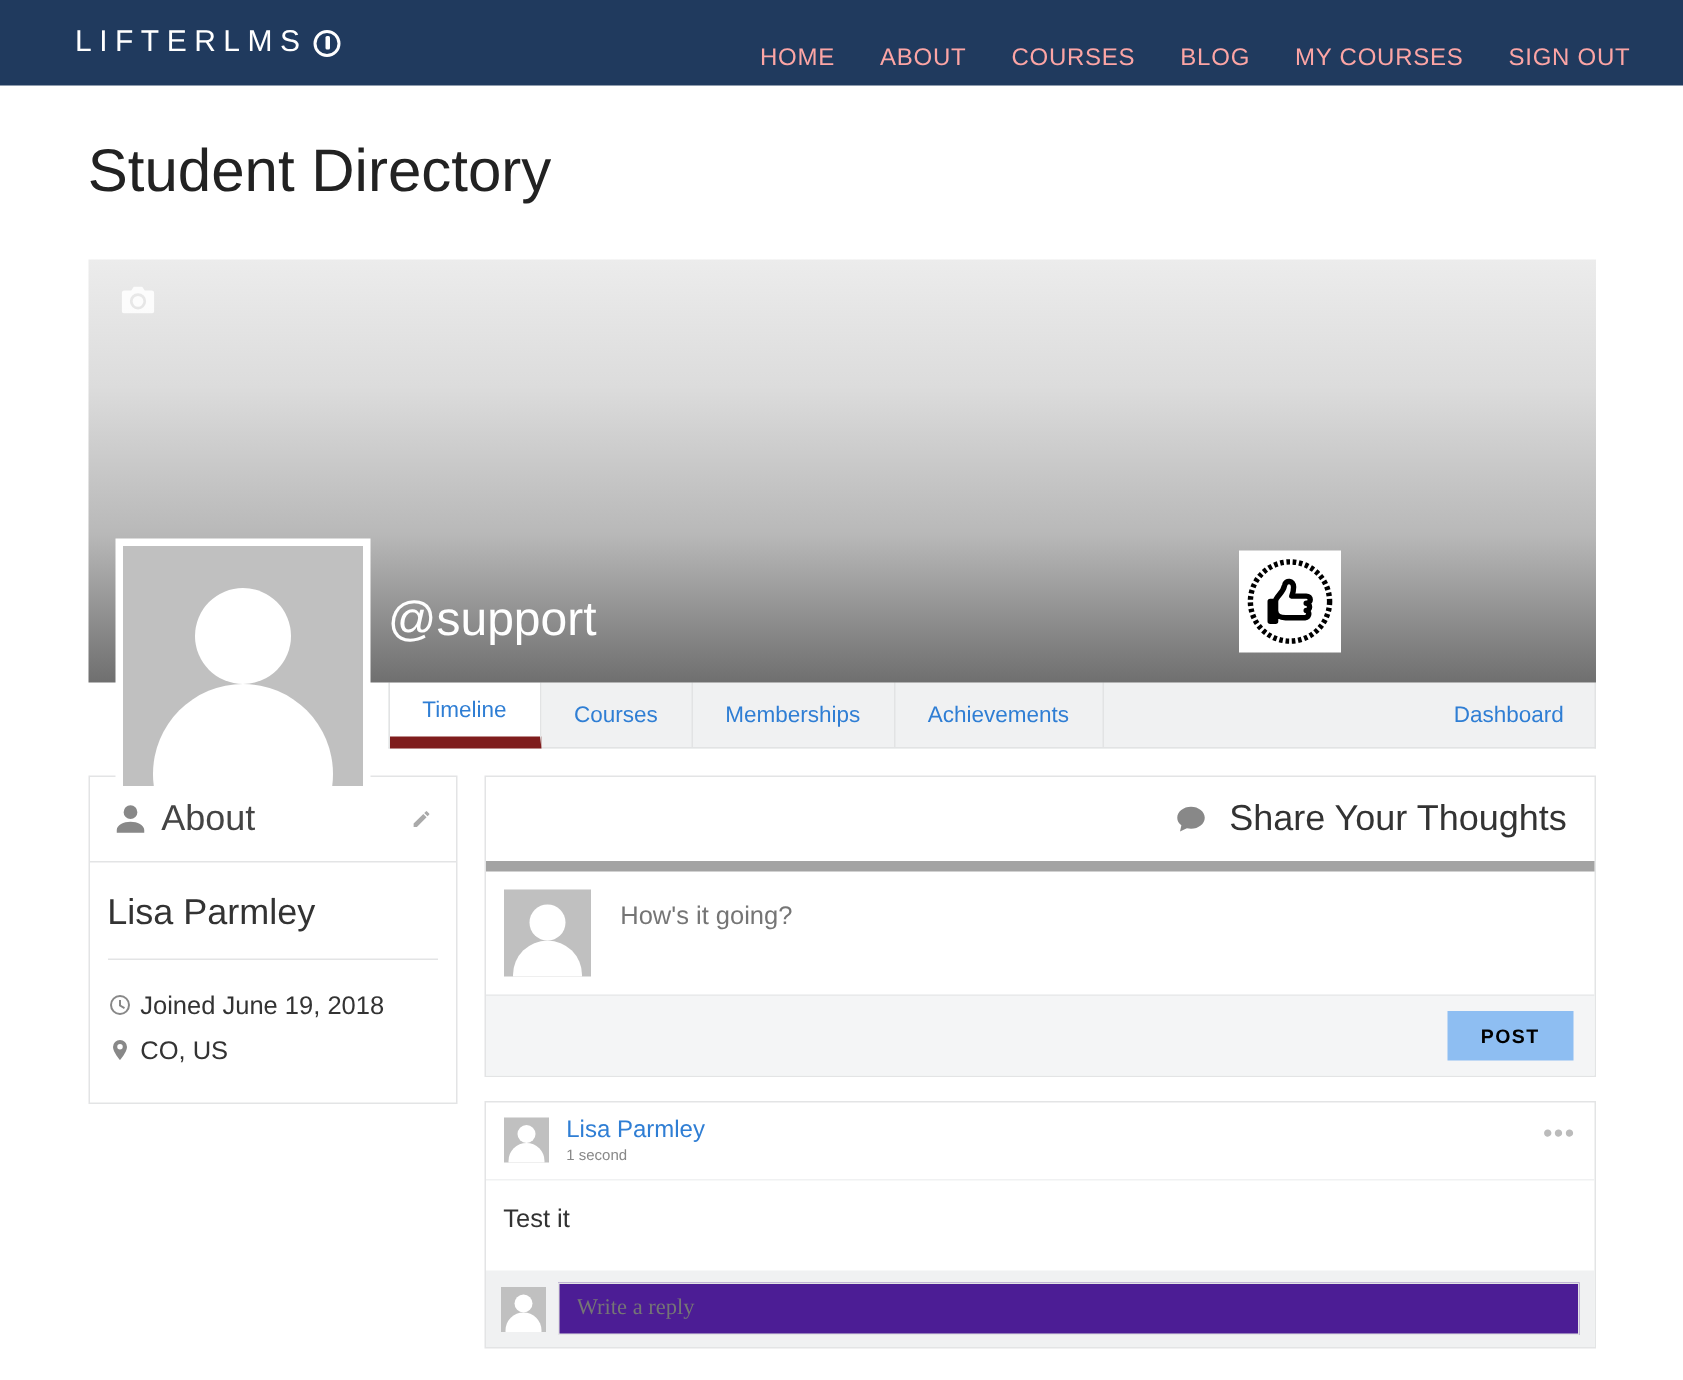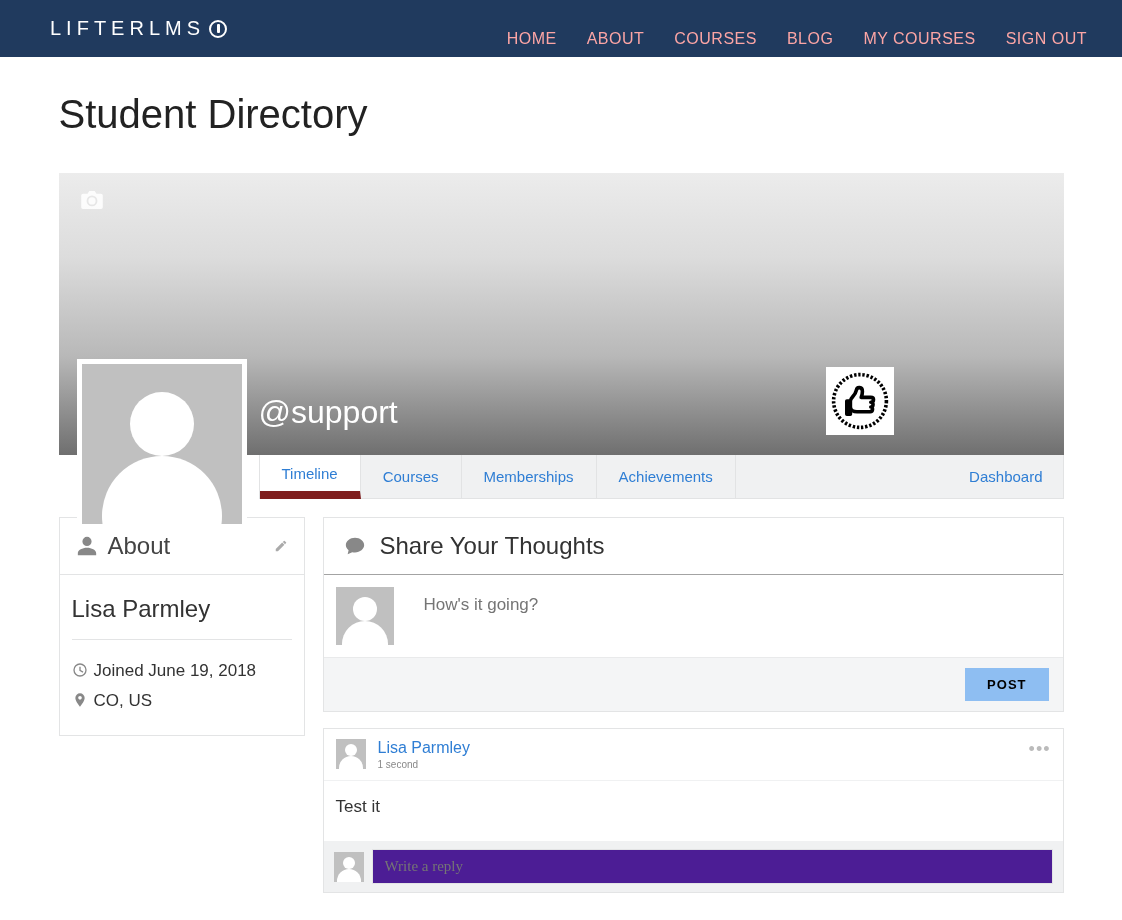--- a/index.html
+++ b/index.html
@@ -42,24 +42,24 @@
 .card-head { display: flex; align-items: center; padding: 14px 16px; border-bottom: 1px solid #e3e4e5; color: #444; }
 .card-head-icon { width: 22px; height: 22px; margin-right: 10px; fill: #888; }
 .card-title { font-size: 24px; font-weight: 400; flex: 1; }
 .edit-icon { width: 14px; height: 14px; fill: #aaa; }
 .card-body { padding: 16px 12px; }
 .user-name { font-size: 24px; color: #333; border-bottom: 1px solid #e3e4e5; padding: 4px 0 16px; margin-bottom: 18px; }
 .meta-line { font-size: 17px; color: #333; display: flex; align-items: flex-start; gap: 6px; margin: 4px 0; line-height: 1.55; }
 .meta-icon { width: 16px; height: 16px; fill: #888; margin-top: 4px; flex-shrink: 0; }
 
 .share-card { border: 1px solid #e3e4e5; }
-.share-head { display: flex; align-items: center; padding: 14px 18px; border-bottom: 1px solid #a3a3a3; }
+.share-head { display: flex; align-items: center; padding: 14px 18px; border-bottom: 7px solid #a3a3a3; justify-content: flex-end; }
 .share-head svg { width: 26px; height: 22px; fill: #888; margin-right: 12px; }
 .share-title { font-size: 24px; font-weight: 400; color: #333; }
-.share-body { padding: 12px 18px 12px 12px; display: flex; gap: 30px; align-items: flex-start; }
+.share-body { padding: 12px 18px 12px 12px; display: flex; gap: 20px; align-items: flex-start; }
 .small-avatar { width: 58px; height: 58px; background: #c0c0c0; position: relative; overflow: hidden; flex-shrink: 0; }
 .small-avatar .h { position: absolute; width: 24px; height: 24px; background: #fff; border-radius: 50%; left: 50%; transform: translateX(-50%); top: 10px; }
 .small-avatar .b { position: absolute; width: 46px; height: 46px; background: #fff; border-radius: 50%; left: 50%; transform: translateX(-50%); top: 34px; }
 .share-input { flex: 1; border: none; font-size: 17px; color: #888; padding: 8px 0; outline: none; font-family: inherit; resize: none; }
 .share-foot { background: #f4f5f6; padding: 10px 14px; text-align: right; border-top: 1px solid #e9eaeb; }
 .post-btn { background: #8ebef2; color: #000000; border: none; padding: 9px 22px; font-size: 13px; font-weight: 600; letter-spacing: 1px; cursor: pointer; }
 
 .post-card { border: 1px solid #e3e4e5; margin-top: 16px; }
 .post-head { display: flex; gap: 12px; padding: 10px 12px; align-items: flex-start; }
 .tiny-avatar { width: 30px; height: 30px; background: #c0c0c0; position: relative; overflow: hidden; flex-shrink: 0; }

